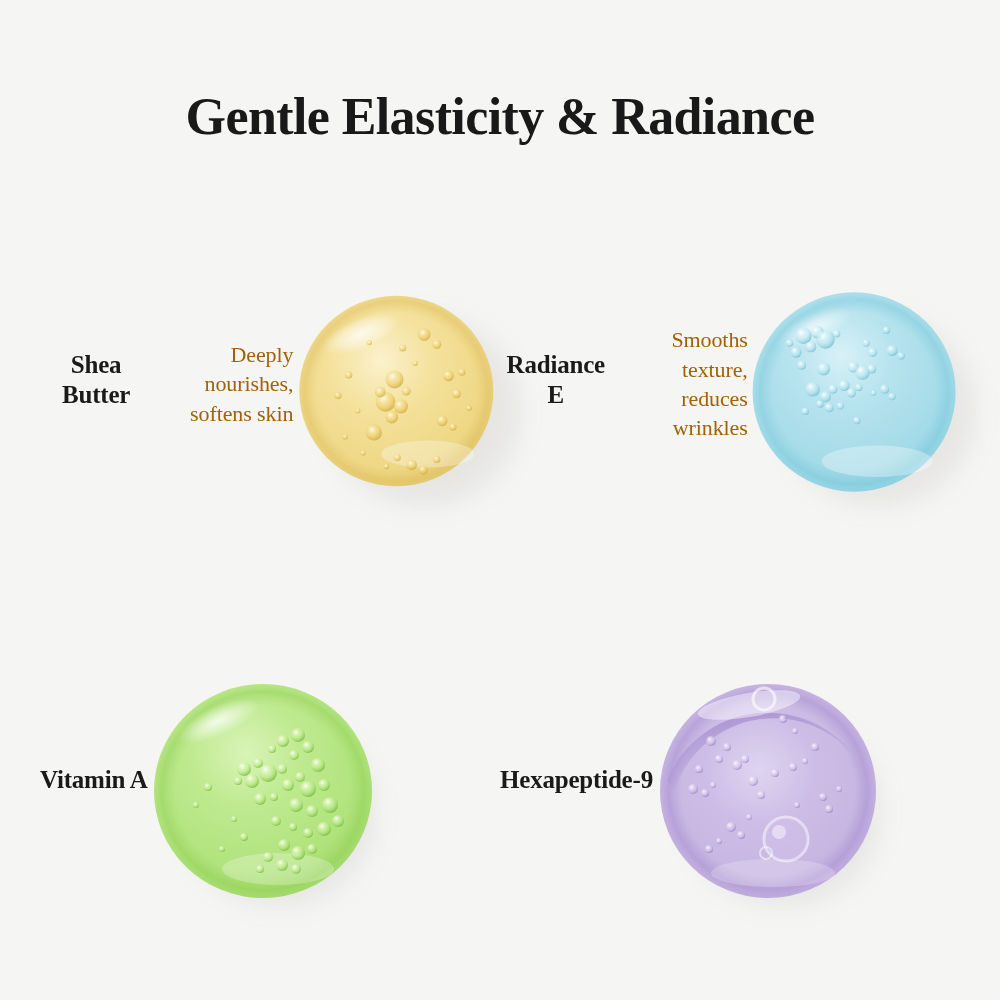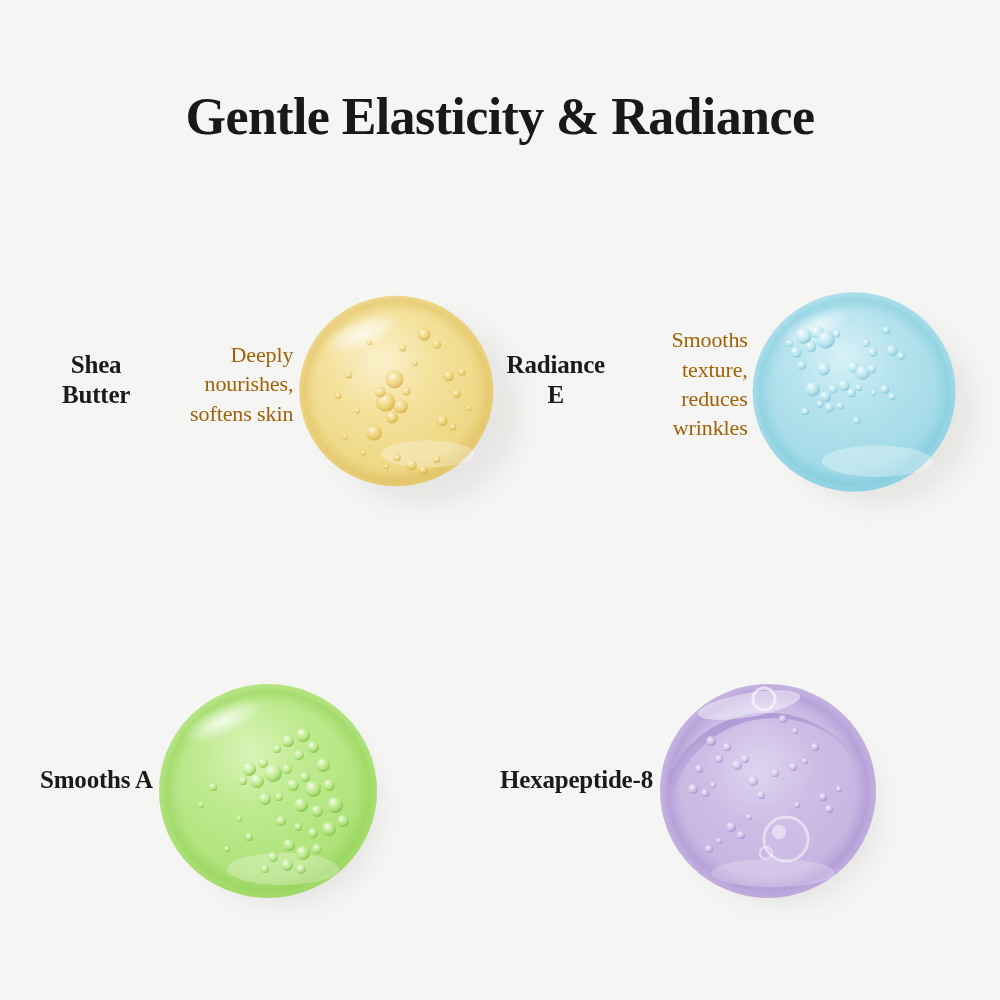--- a/index.html
+++ b/index.html
@@ -251,21 +251,21 @@
             <circle cx="148" cy="112" r="5" fill="url(#bubB)"></circle>
             <circle cx="156" cy="120" r="4" fill="url(#bubB)"></circle>
             <circle cx="118" cy="146" r="4" fill="url(#bubB)"></circle>
             <circle cx="136" cy="116" r="3" fill="url(#bubB)"></circle>
           </g>
         </svg>
       </div>
     </div>
 
     <div class="cell">
-      <div class="ing-title">Smooths A</div>
+      <div class="ing-title">Vitamin A</div>
       <div class="drop-wrap">
         <div class="drop-shadow"></div>
         <svg class="drop" viewBox="0 0 230 230">
           <defs>
             <radialGradient id="gGreenBody" cx="42%" cy="32%" r="74%">
               <stop offset="0%" stop-color="#d9f4b8"></stop>
               <stop offset="34%" stop-color="#bfea90"></stop>
               <stop offset="74%" stop-color="#b0e37c"></stop>
               <stop offset="100%" stop-color="#9ed765"></stop>
             </radialGradient>
@@ -327,21 +327,21 @@
             <circle cx="48" cy="128" r="3" fill="url(#bubG)"></circle>
             <circle cx="86" cy="142" r="3" fill="url(#bubG)"></circle>
             <circle cx="96" cy="160" r="4" fill="url(#bubG)"></circle>
             <circle cx="74" cy="172" r="3" fill="url(#bubG)"></circle>
           </g>
         </svg>
       </div>
     </div>
 
     <div class="cell">
-      <div class="ing-title">Hexapeptide-8</div>
+      <div class="ing-title">Hexapeptide-9</div>
       <div class="drop-wrap">
         <div class="drop-shadow"></div>
         <svg class="drop" viewBox="0 0 230 230">
           <defs>
             <radialGradient id="gPurpBody" cx="46%" cy="40%" r="72%">
               <stop offset="0%" stop-color="#ded5f0"></stop>
               <stop offset="36%" stop-color="#cdbde6"></stop>
               <stop offset="76%" stop-color="#c5b4e0"></stop>
               <stop offset="100%" stop-color="#b8a3d9"></stop>
             </radialGradient>

